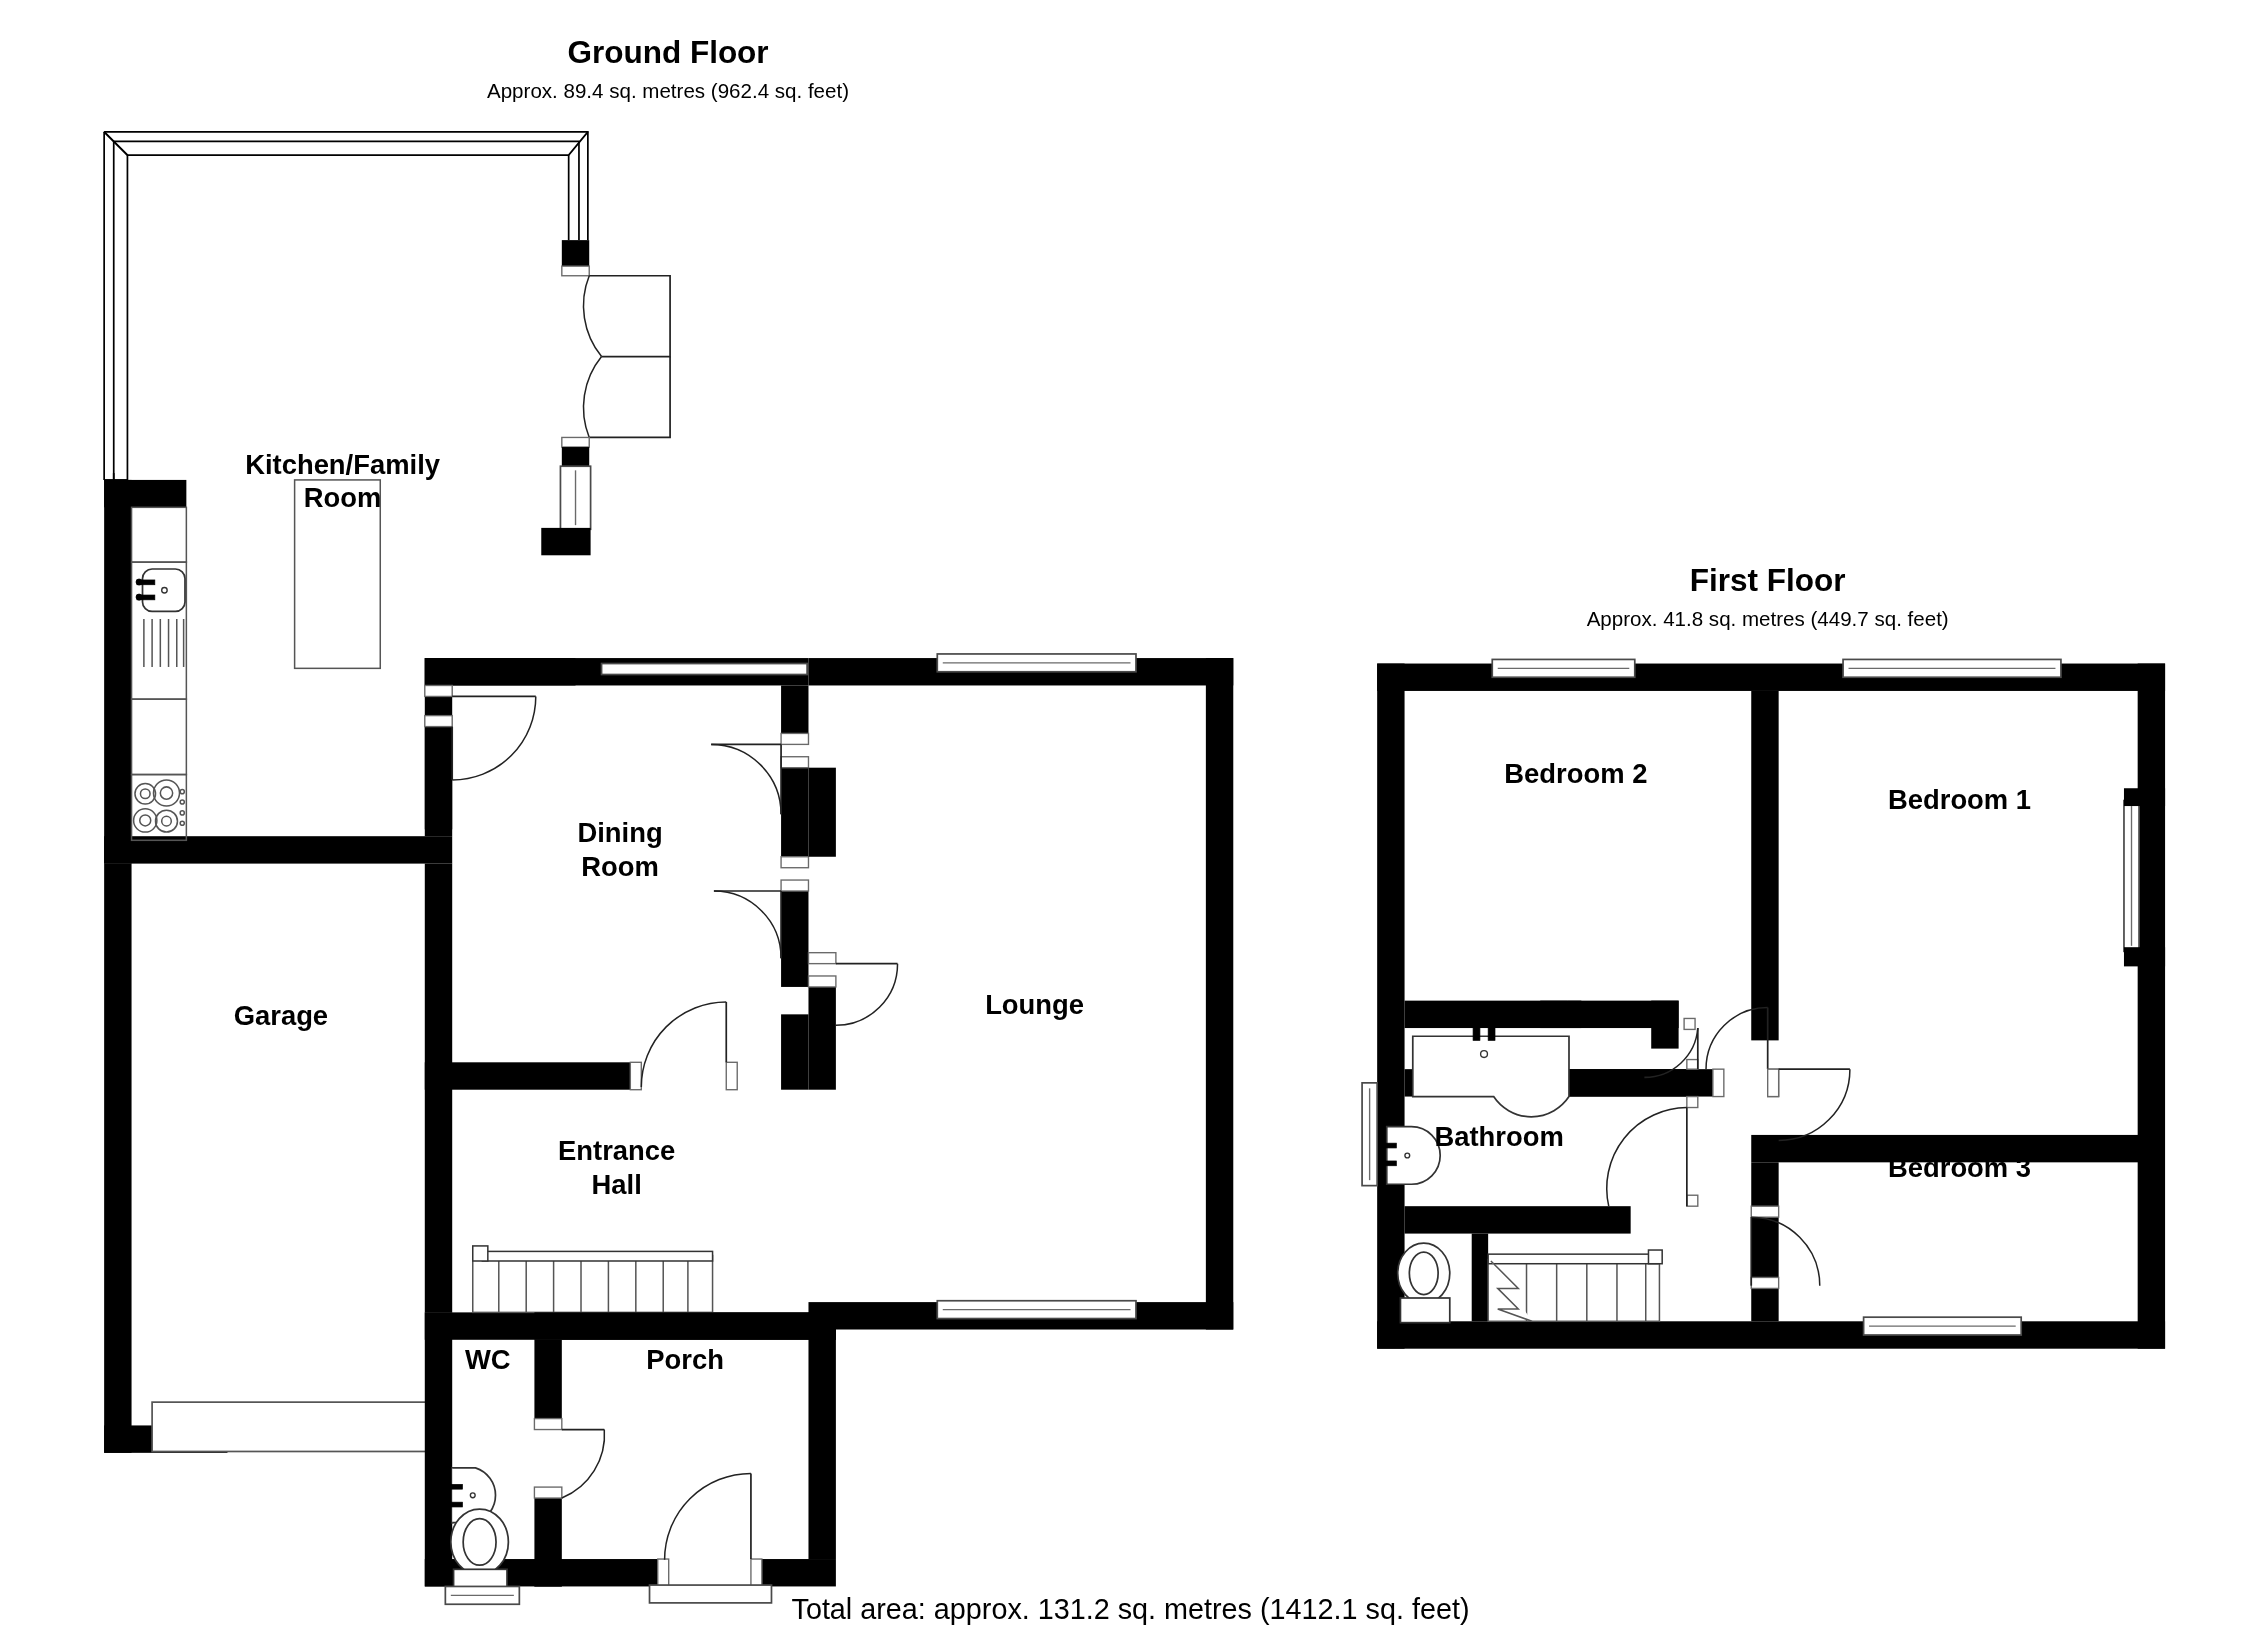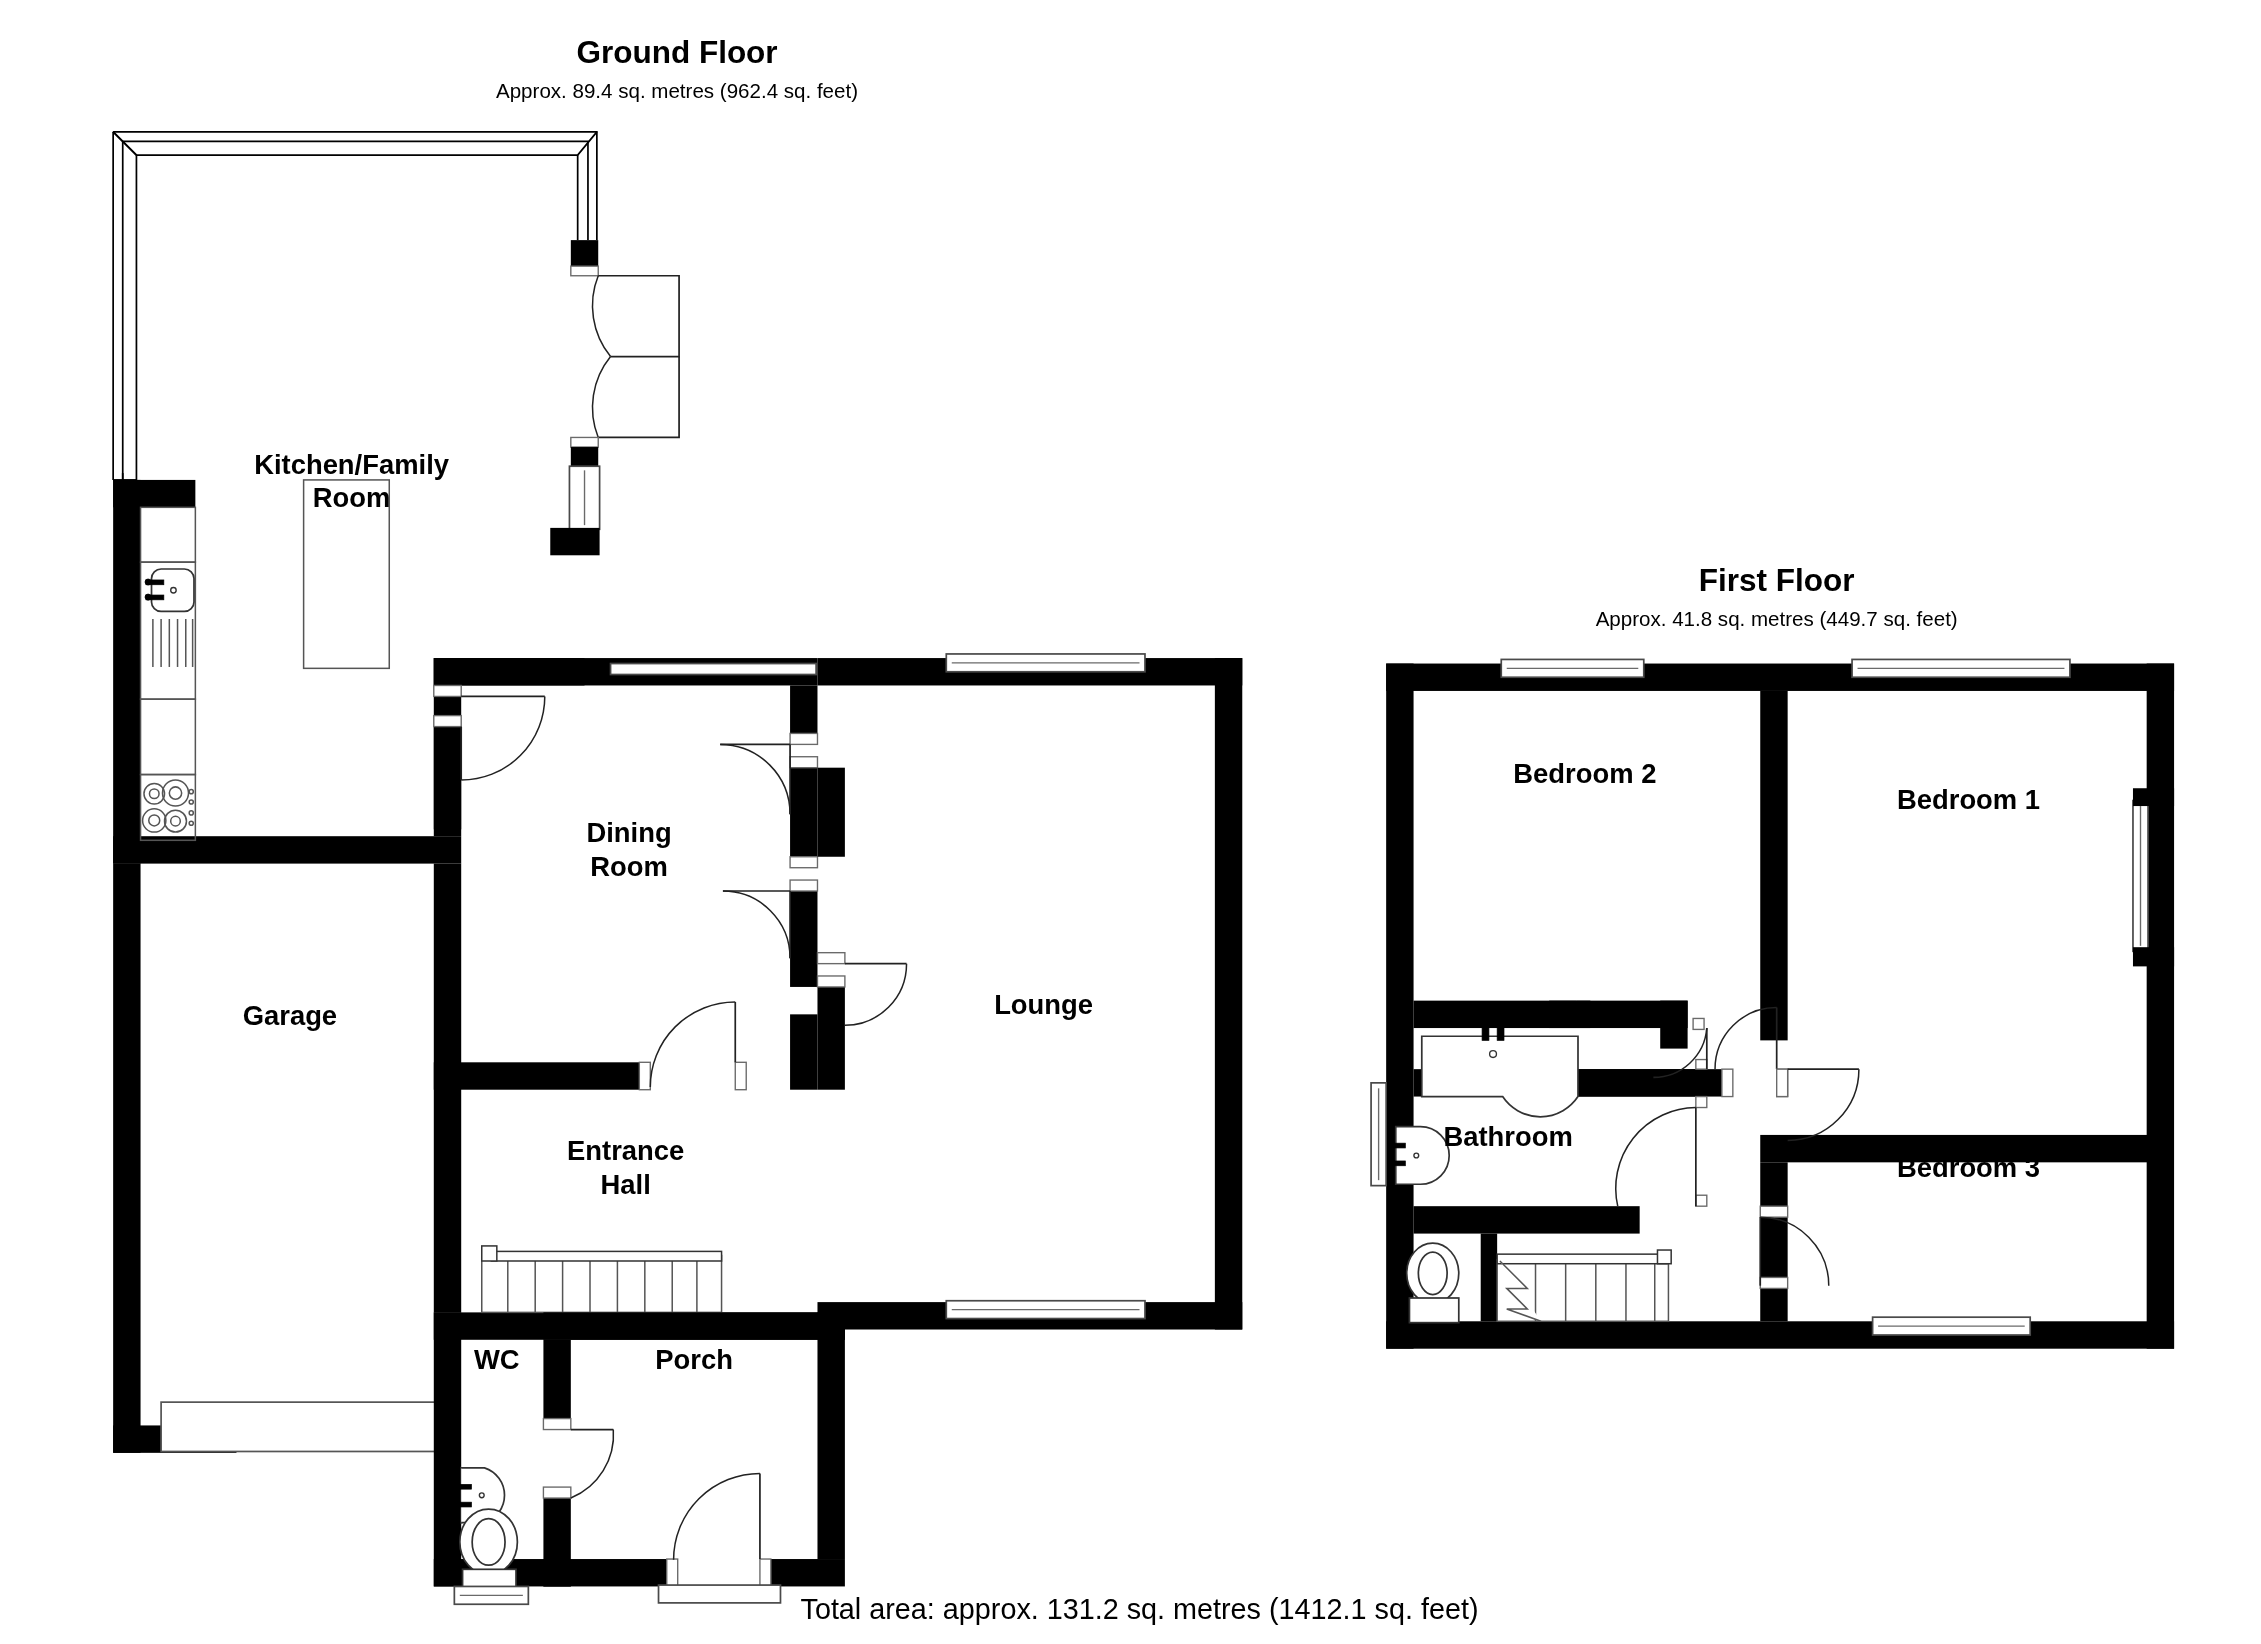--- a/index.html
+++ b/index.html
@@ -14,21 +14,20 @@
     font-family: "Liberation Sans", sans-serif;
     color: #000000;
     overflow: hidden;
     position: relative;
   }
   #plan-root {
     position: absolute;
     left: 0; top: 0;
     width: 2025px;
     height: 1645px;
-    padding-left: 9px;
   }
   svg { display: block; }
 
   
   .floor-title {
     font-family: "Liberation Sans", sans-serif;
     font-weight: bold;
     font-size: 46px;
     text-anchor: middle;
   }

